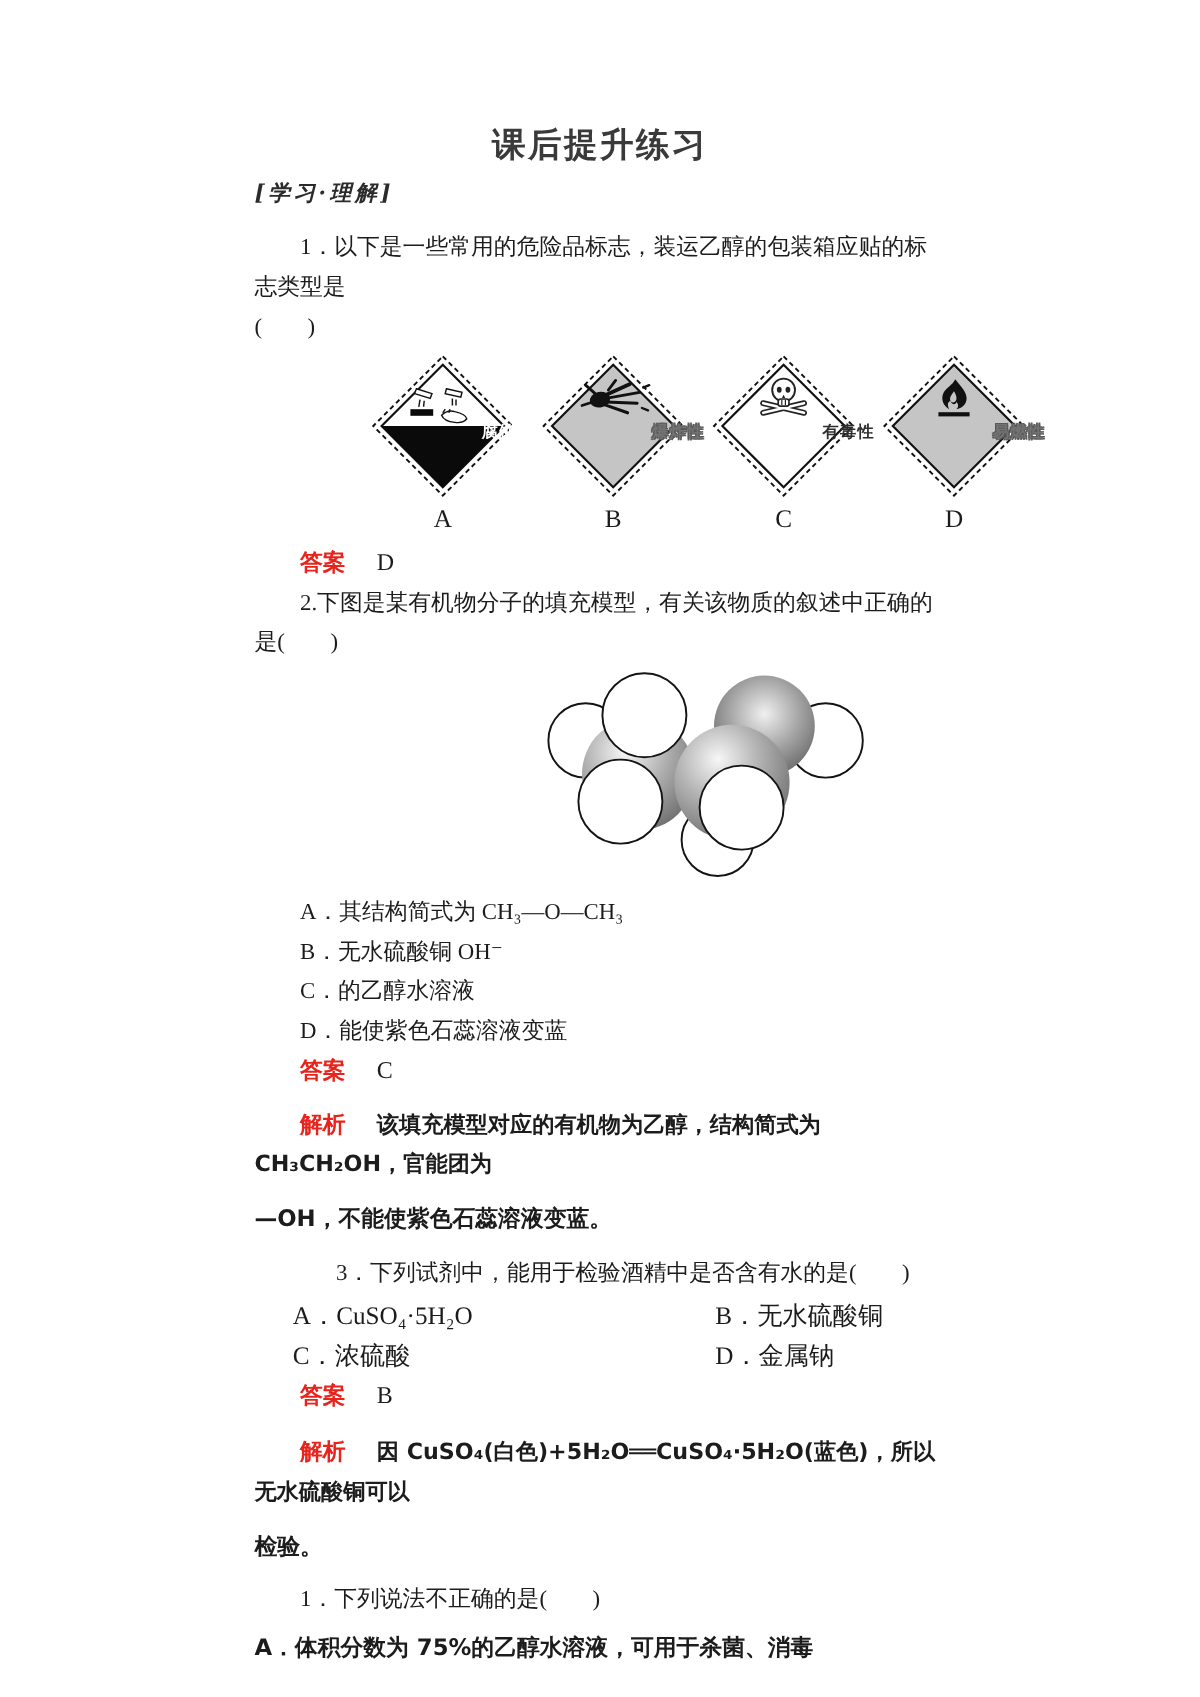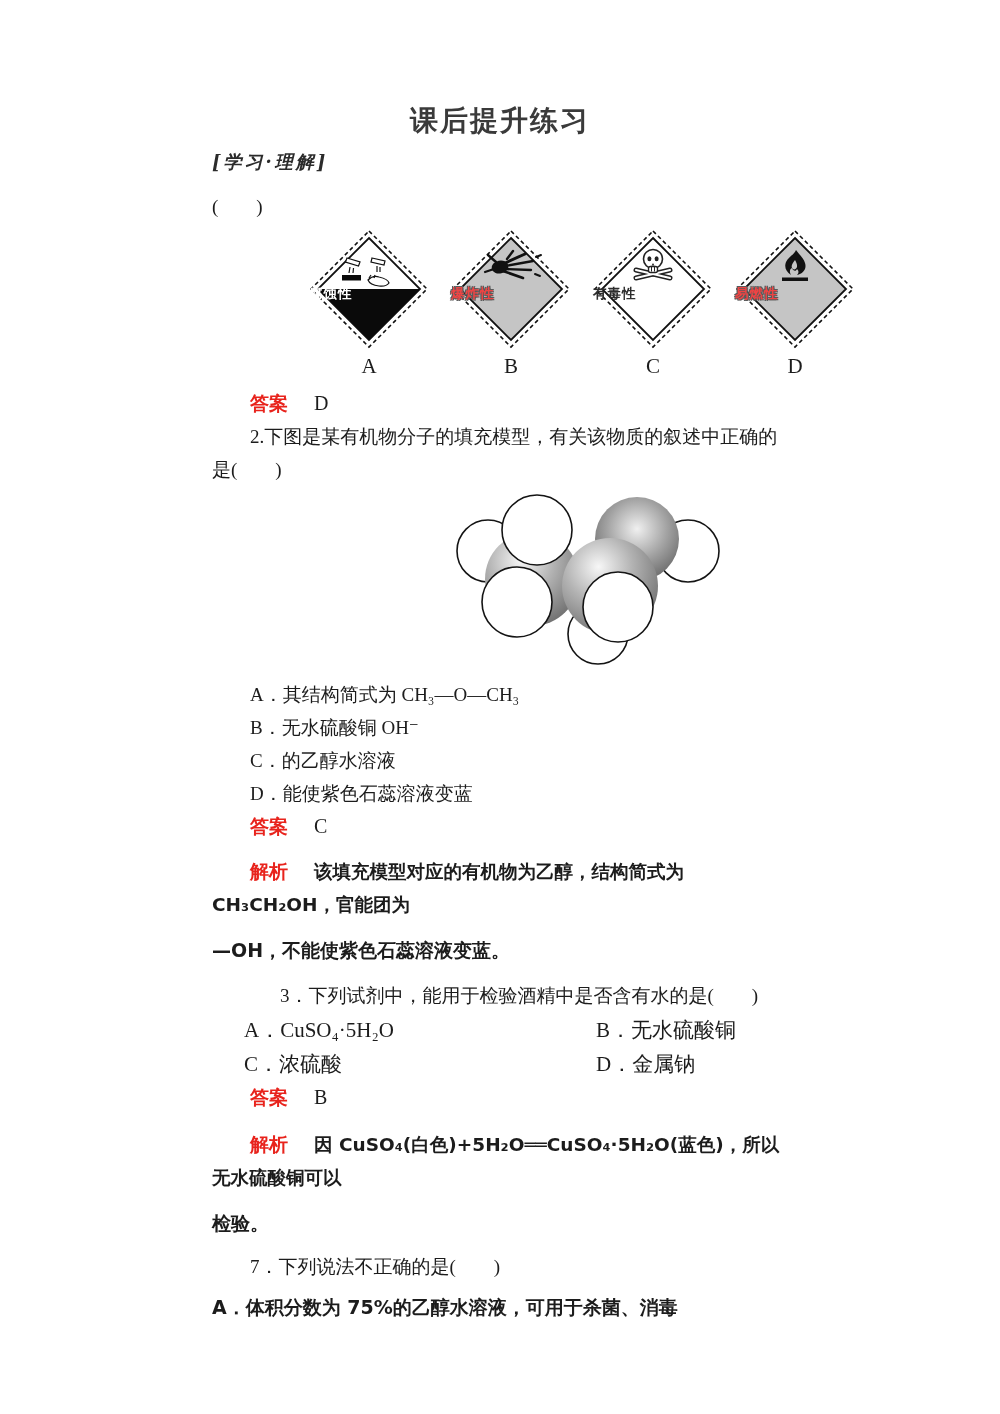--- a/index.html
+++ b/index.html
@@ -50,28 +50,28 @@
   .ans-letter { font-size:20px; }
   
   .signs-row {
     display:flex;
     margin:6px 0 8px 86px;
     width:570px;
   }
   .sign-cell { width:142px; text-align:center; position:relative; }
   .sign-diamond { position:relative; width:120px; height:120px; margin:0 auto; }
   .sign-name {
-    position:absolute; left:0; top:56px; width:120px;
-    text-align:left;
+    position:absolute; left:16px; top:56px; width:120px;
+    text-align:right;
     font-family:"DejaVu Sans","Liberation Sans",sans-serif;
     font-weight:700; font-size:13.5px; letter-spacing:1px;
   }
   .name-white { color:#ffffff; }
   .name-outline {
-    color:#ef4444;
+    color:#737373;
     text-shadow:1px 1px 0 #5a5a5a,-1px -1px 0 #5a5a5a,1px -1px 0 #5a5a5a,-1px 1px 0 #5a5a5a;
   }
   .name-dark { color:#2d2d2d; }
   .sign-letter { font-size:21px; line-height:26px; margin-top:4px; }
   
   .molecule-fig { margin:8px 0 4px 238px; width:270px; height:180px; }
   
   .opt-grid {
     display:grid;
     grid-template-columns:352px 1fr;
@@ -81,20 +81,21 @@
   }
 </style>
 </head>
 <body>
 
 <div class="page">
 
   <div class="title">课后提升练习</div>
   <div class="subtitle">[学习·理解]</div>
 
+  <p class="line indent">1．以下是一些常用的危险品标志，装运乙醇的包装箱应贴的标志类型是</p>
   <p class="line">(　　)</p>
 
   <div class="signs-row">
 
     <div class="sign-cell">
       <div class="sign-diamond">
         <svg width="120" height="120" viewBox="0 0 120 120">
           <polygon points="60,2 118,60 60,118 2,60" fill="#ffffff" stroke="#111111" stroke-width="1.6" stroke-dasharray="4 3"></polygon>
           <clipPath id="clipA">
               <polygon points="60,9 111,60 60,111 9,60"></polygon>
@@ -240,16 +241,16 @@
     <div>B．无水硫酸铜</div>
     <div>C．浓硫酸</div>
     <div>D．金属钠</div>
   </div>
 
   <p class="line indent"><span class="ans-label">答案</span><span class="ans-letter">B</span></p>
 
   <p class="line indent" style="margin-top:14px;"><span class="ans-label">解析</span><span class="hei">因 CuSO₄(白色)+5H₂O══CuSO₄·5H₂O(蓝色)，所以无水硫酸铜可以</span></p>
   <p class="line hei" style="margin-top:13px;">检验。</p>
 
-  <p class="line indent" style="margin-top:10px;">7．下列说法不正确的是(　　)</p>
+  <p class="line indent" style="margin-top:10px;">1．下列说法不正确的是(　　)</p>
   <p class="line hei" style="margin-top:8px;">A．体积分数为 75%的乙醇水溶液，可用于杀菌、消毒</p>
 
 </div>
 
 </body></html>

